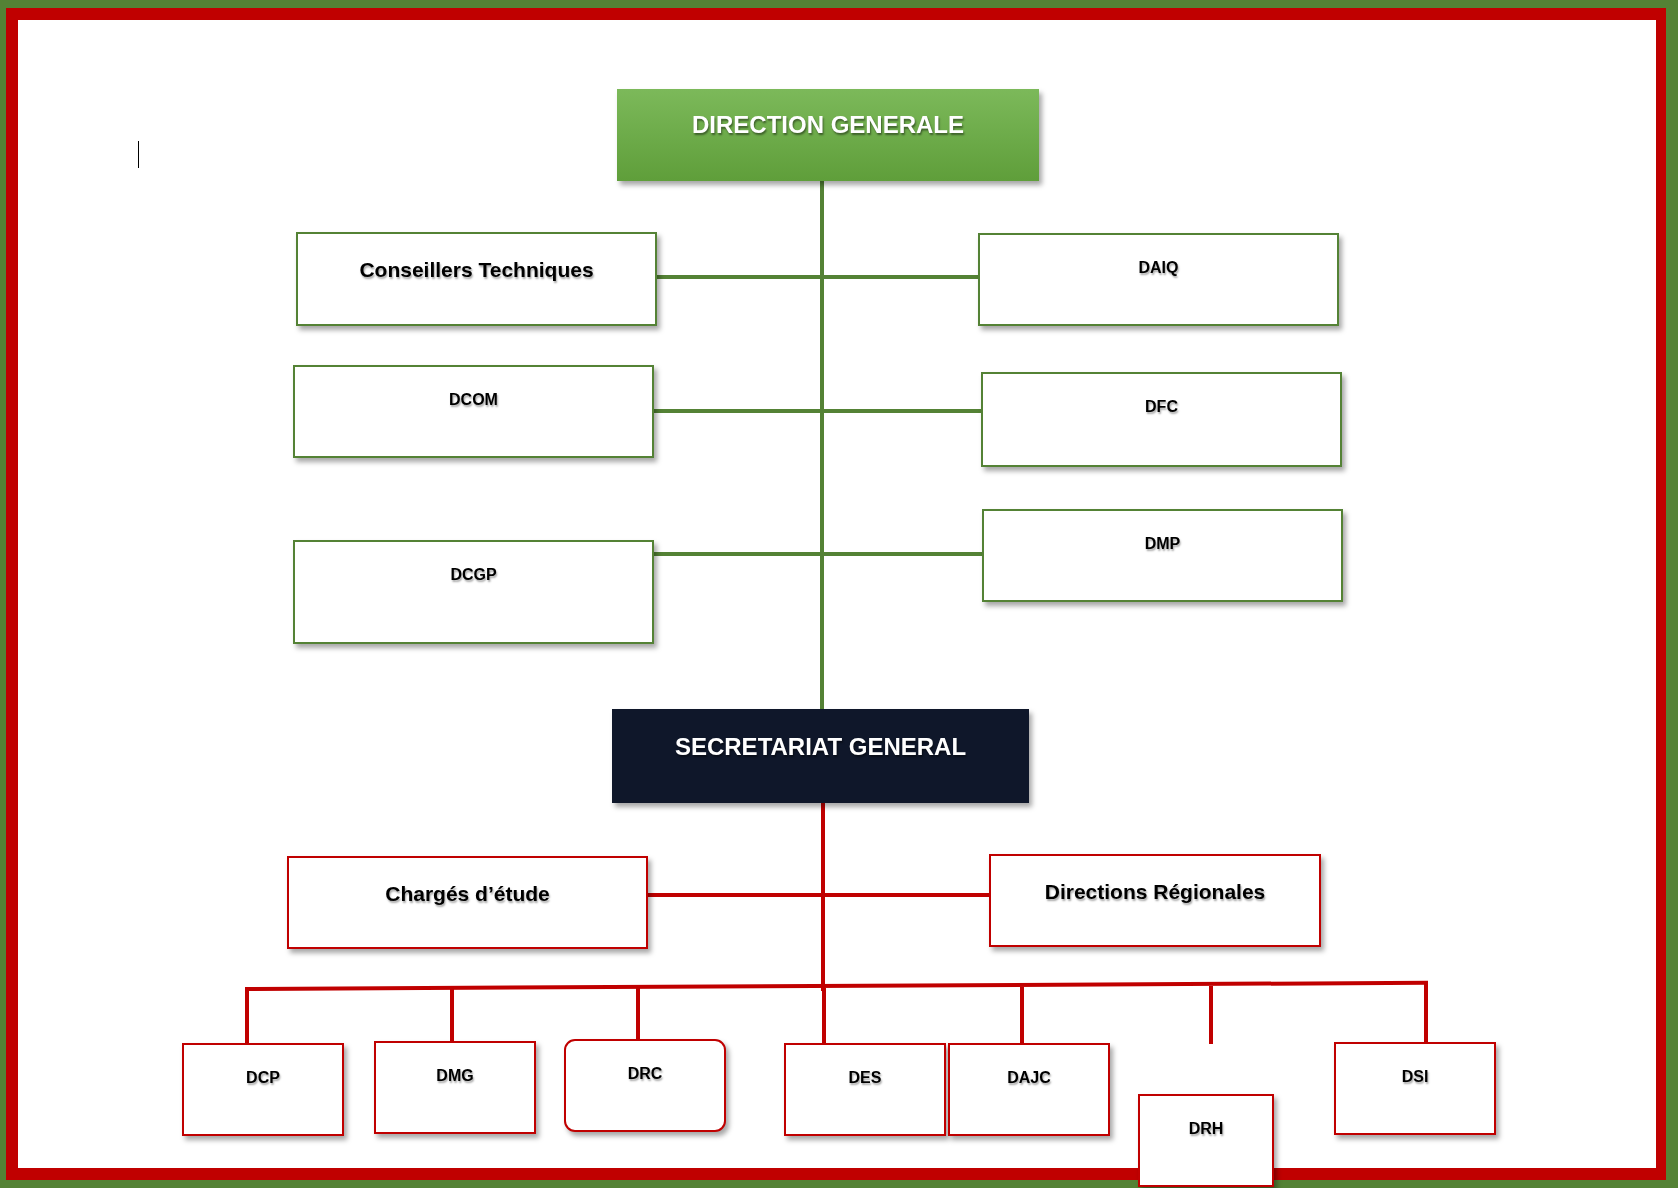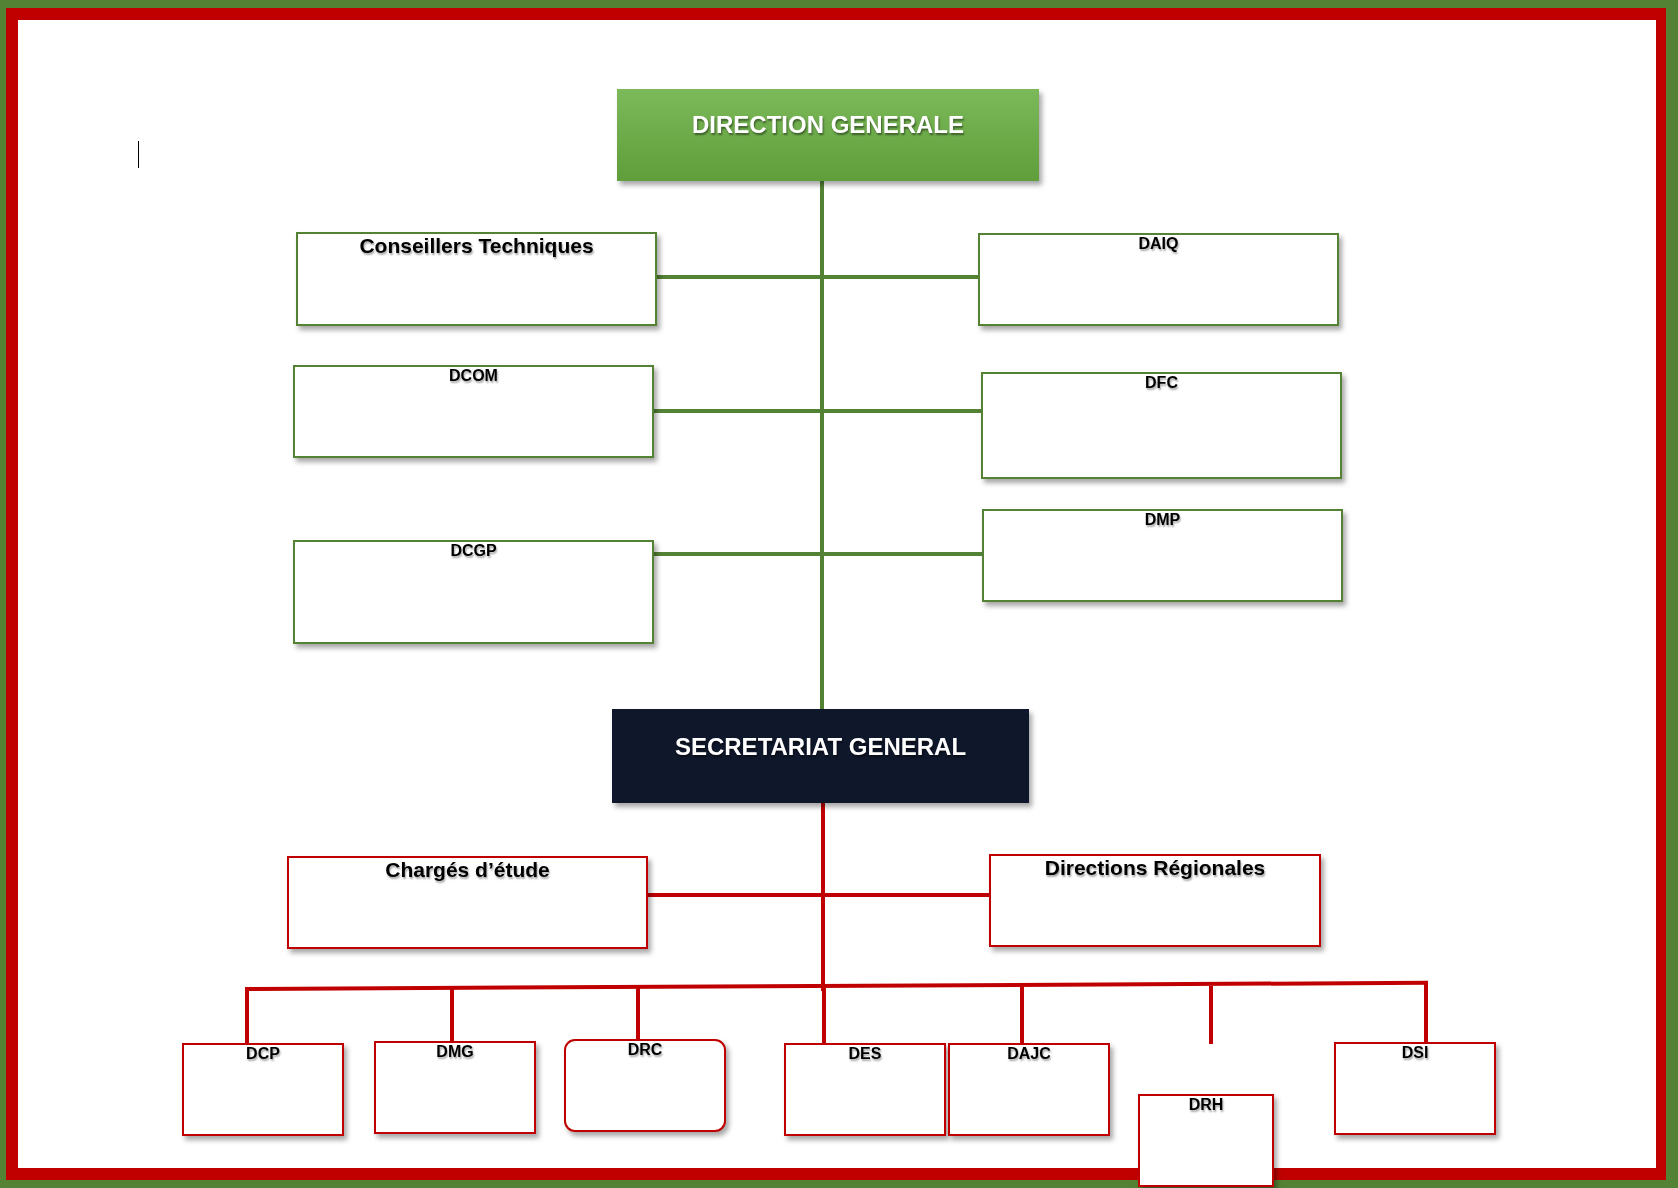--- a/index.html
+++ b/index.html
@@ -3,21 +3,21 @@
 <meta charset="utf-8">
 <style>
   html,body{margin:0;padding:0;}
   body{width:1678px;height:1188px;position:relative;background:#548235;overflow:hidden;font-family:"Liberation Sans",sans-serif;}
   #red-frame{position:absolute;left:6px;top:8px;width:1660px;height:1172px;background:#c00000;}
   #canvas{position:absolute;left:18px;top:20px;width:1638px;height:1148px;background:#fff;}
   .box{position:absolute;background:#fff;box-sizing:border-box;box-shadow:3px 4px 5px rgba(0,0,0,0.35);display:flex;justify-content:center;}
   .box span{font-weight:bold;color:#000;font-size:16px;text-shadow:1px 2px 2px rgba(0,0,0,0.35);}
   .g{border:2px solid #548235;}
   .r{border:2px solid #c00000;}
-  .mid{}
+  .mid{padding-top:24px;}
   .small span{font-size:21px;}
   .main{position:absolute;display:flex;justify-content:center;box-shadow:3px 4px 5px rgba(0,0,0,0.35);}
   .main span{color:#fff;font-weight:bold;font-size:24px;text-shadow:1px 2px 2px rgba(0,0,0,0.45);}
   .line{position:absolute;}
   .gl{background:#548235;}
   .rl{background:#c00000;}
   #cursor{position:absolute;left:138px;top:141px;width:1px;height:27px;background:#000;}
 </style>
 </head>
 <body>
@@ -54,21 +54,21 @@
 </div>
 <div class="box g mid" style="left:293px;top:365px;width:361px;height:93px;">
   <span>DCOM</span>
 </div>
 <div class="box g mid" style="left:293px;top:540px;width:361px;height:104px;">
   <span>DCGP</span>
 </div>
 <div class="box g mid" style="left:978px;top:233px;width:361px;height:93px;">
   <span>DAIQ</span>
 </div>
-<div class="box g mid" style="left:981px;top:372px;width:361px;height:107px;">
+<div class="box g mid" style="left:981px;top:372px;width:361px;height:95px;">
   <span>DFC</span>
 </div>
 <div class="box g mid" style="left:982px;top:509px;width:361px;height:93px;">
   <span>DMP</span>
 </div>
 
 <div class="box r small mid" style="left:287px;top:856px;width:361px;height:93px;">
   <span>Chargés d’étude</span>
 </div>
 <div class="box r small mid" style="left:989px;top:854px;width:332px;height:93px;">

